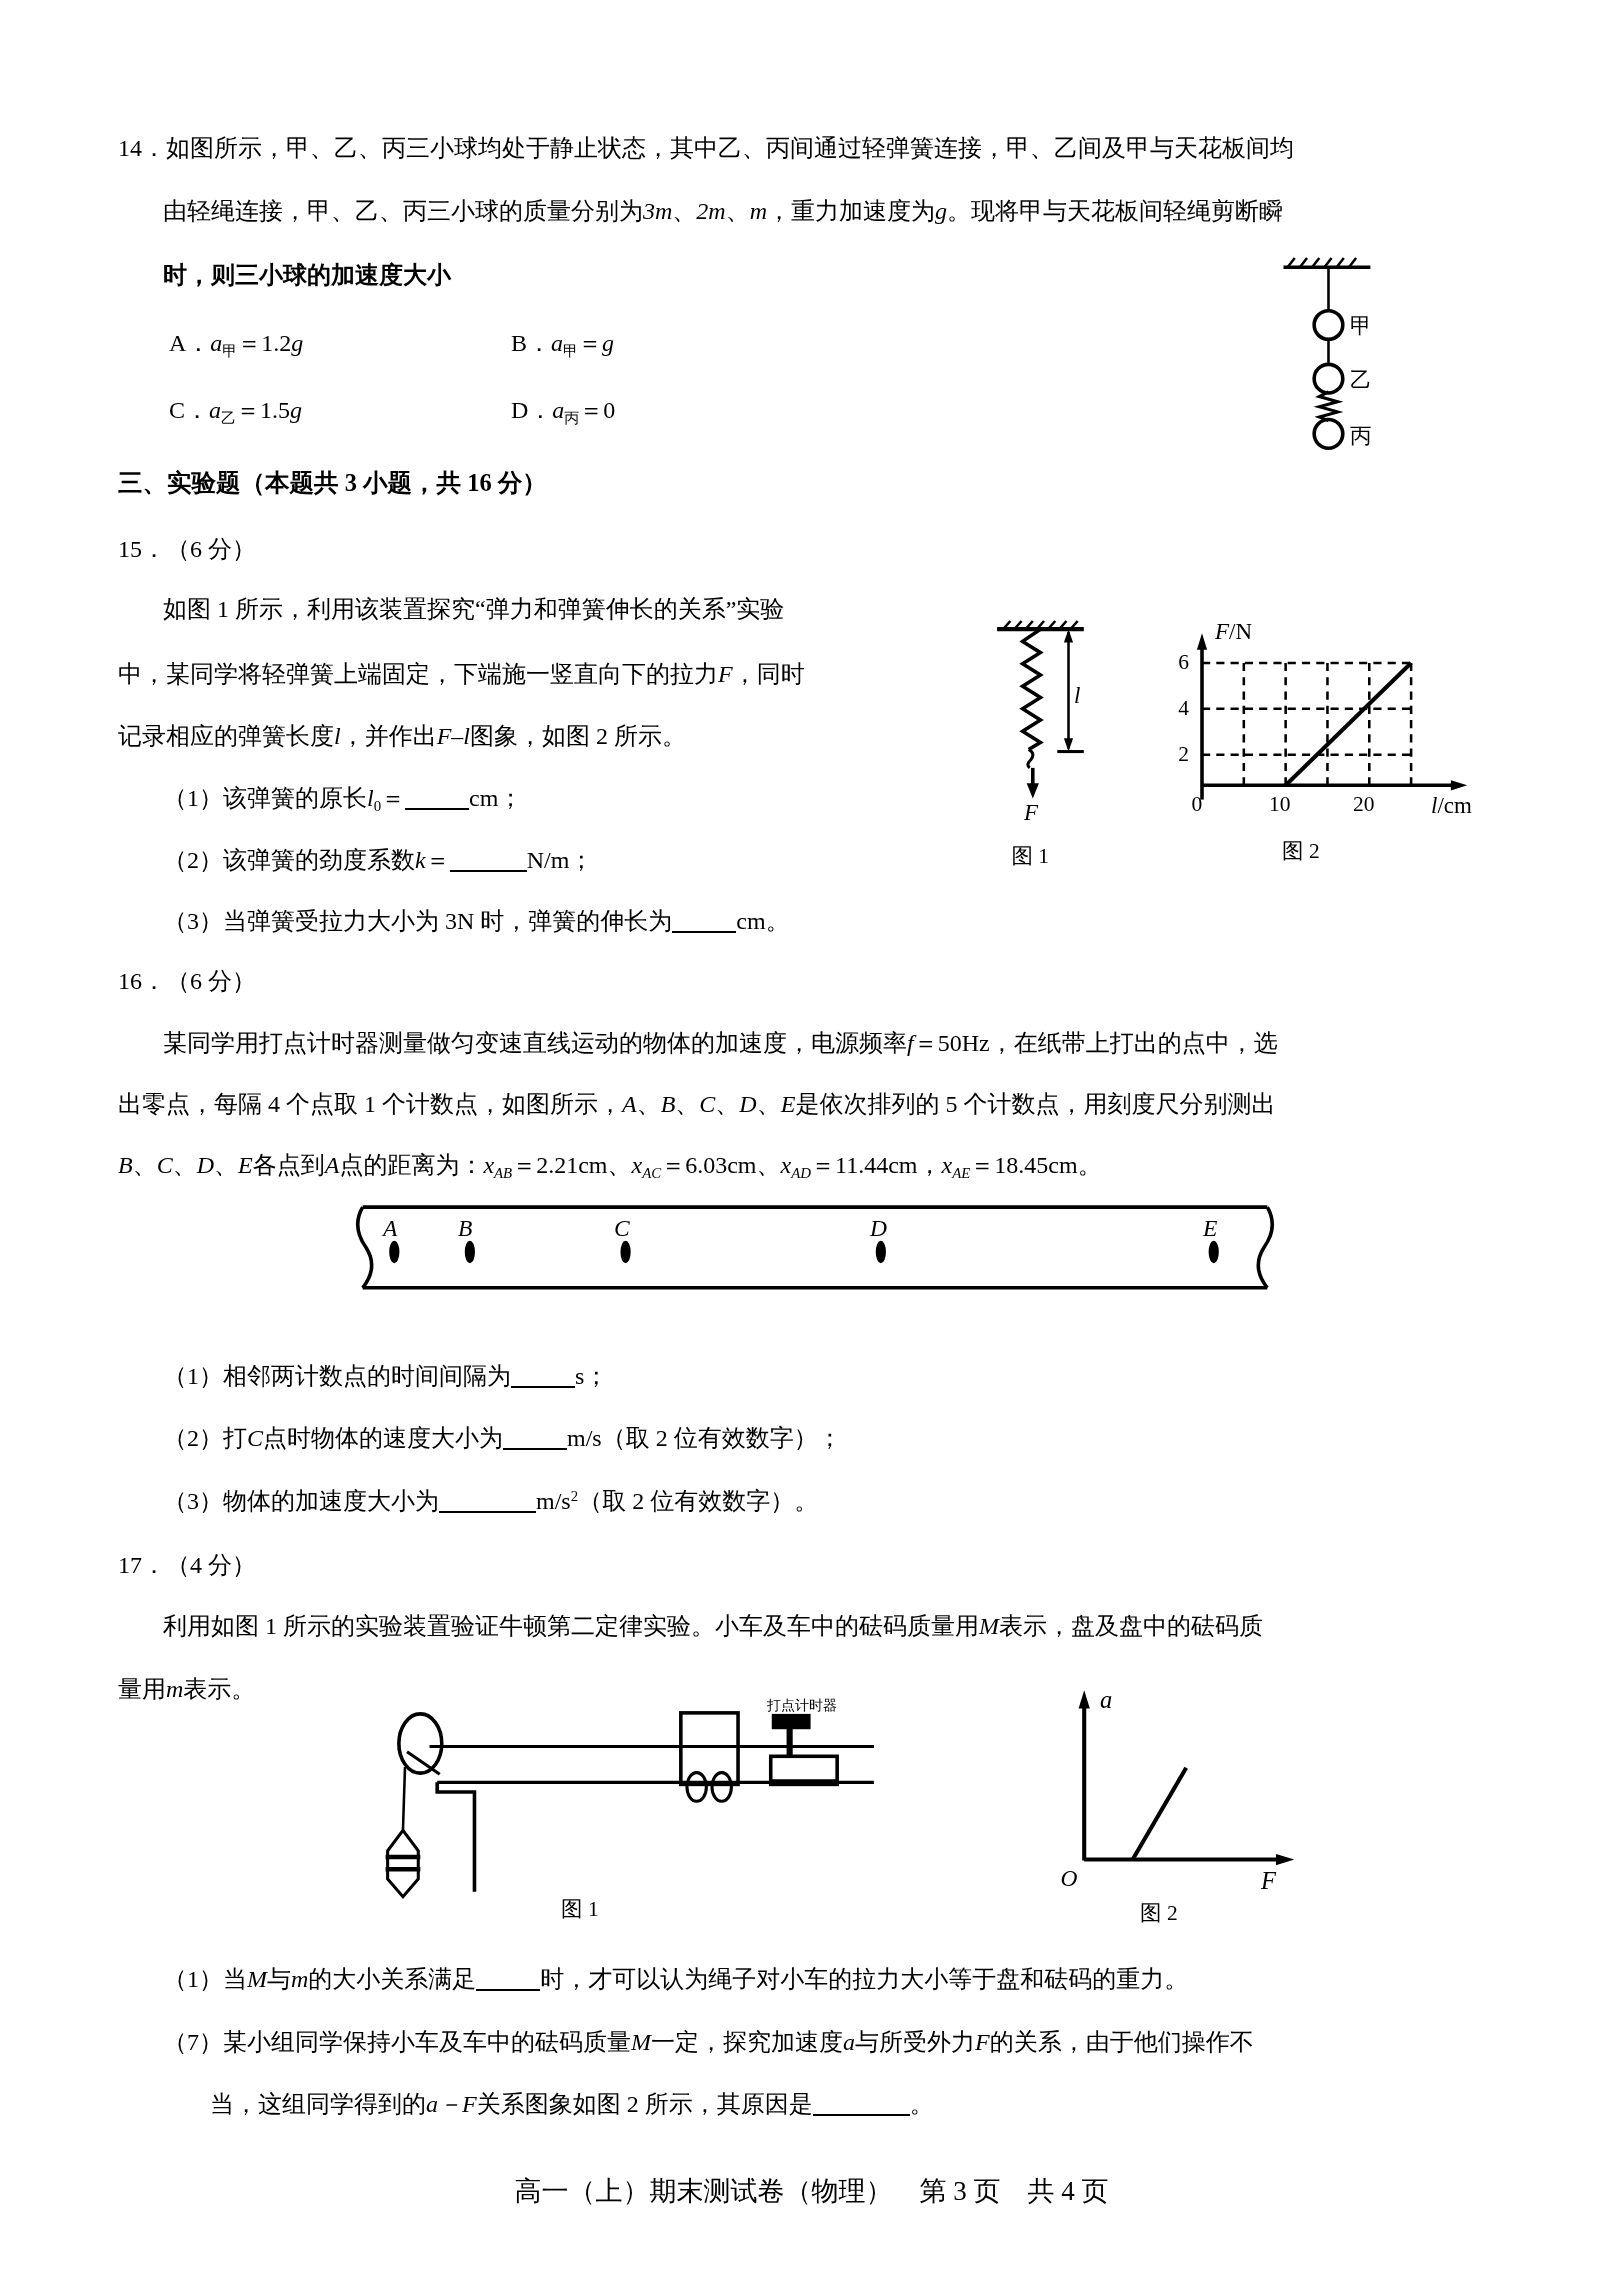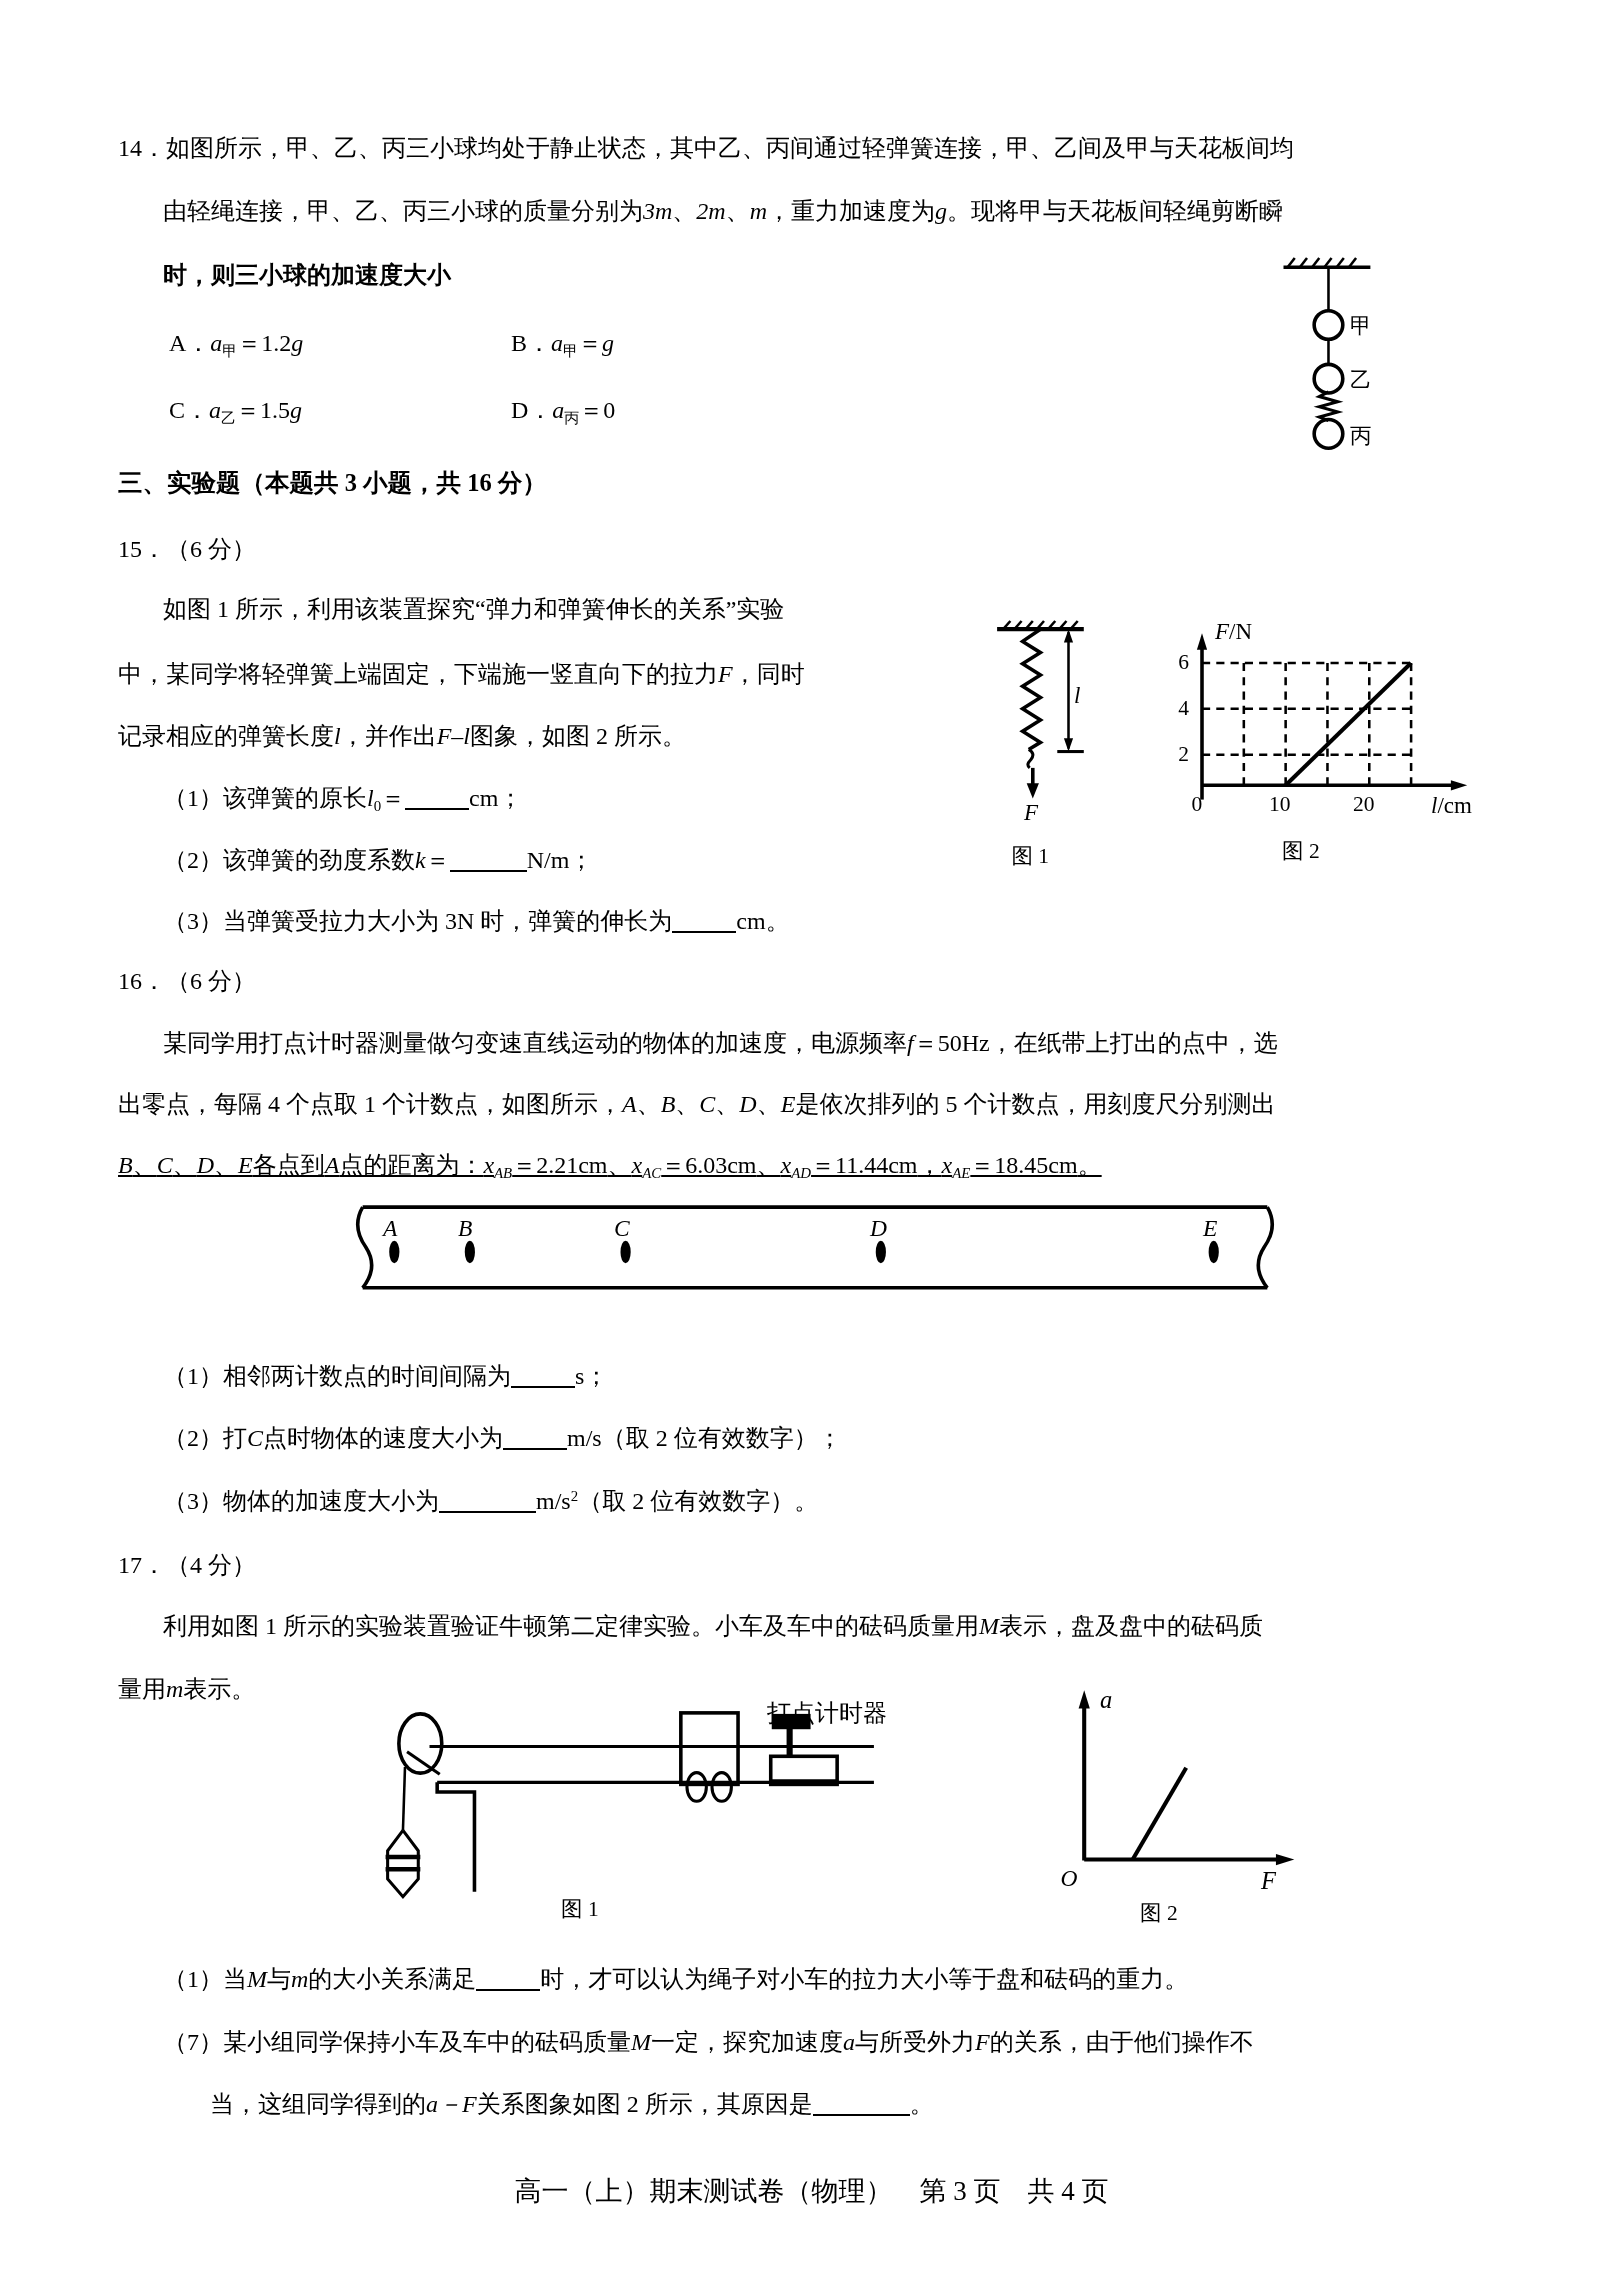--- a/index.html
+++ b/index.html
@@ -187,21 +187,21 @@
   <div class="line" style="left:118px; top:965px;">
     <span>16．</span><span>（6 分）</span>
   </div>
 
   <div class="line" style="left:163px; top:1027px;">
     <span>某同学用打点计时器测量做匀变速直线运动的物体的加速度，电源频率</span><span class="ital">f</span><span>＝50Hz，在纸带上打出的点中，选</span>
   </div>
   <div class="line" style="left:118px; top:1088px;">
     <span>出零点，每隔 4 个点取 1 个计数点，如图所示，</span><span class="ital">A</span><span>、</span><span class="ital">B</span><span>、</span><span class="ital">C</span><span>、</span><span class="ital">D</span><span>、</span><span class="ital">E</span><span>是依次排列的 5 个计数点，用刻度尺分别测出</span>
   </div>
-  <div class="line" style="left:118px; top:1149px;text-decoration:underline;">
+  <div class="line" style="left:118px; top:1149px;">
     <span class="ital">B</span><span>、</span><span class="ital">C</span><span>、</span><span class="ital">D</span><span>、</span><span class="ital">E</span><span>各点到</span><span class="ital">A</span><span>点的距离为：</span><span class="ital">x</span><span class="sub ital">AB</span><span>＝2.21cm</span><span>、</span><span class="ital">x</span><span class="sub ital">AC</span><span>＝6.03cm</span><span>、</span><span class="ital">x</span><span class="sub ital">AD</span><span>＝11.44cm</span><span>，</span><span class="ital">x</span><span class="sub ital">AE</span><span>＝18.45cm</span><span>。</span>
   </div>
 
   <div class="fig" style="left:353px; top:1201px;">
     <svg width="925" height="97" viewBox="0 0 1810 190">
       <line x1="18" y1="12" x2="1790" y2="12" stroke="#000" stroke-width="7"></line>
       <line x1="18" y1="170" x2="1790" y2="170" stroke="#000" stroke-width="7"></line>
       <path d="M18,12 q-22,38 6,78 q26,40 -6,80" fill="none" stroke="#000" stroke-width="7"></path>
       <path d="M1790,12 q22,38 -6,78 q-26,40 6,80" fill="none" stroke="#000" stroke-width="7"></path>
       <ellipse cx="80" cy="100" rx="10" ry="22" fill="#000"></ellipse>
@@ -257,21 +257,21 @@
       <rect x="632" y="60" width="112" height="140" fill="none" stroke="#000" stroke-width="7"></rect>
       <ellipse cx="663" cy="205" rx="19" ry="28" fill="none" stroke="#000" stroke-width="6"></ellipse>
       <ellipse cx="712" cy="205" rx="19" ry="28" fill="none" stroke="#000" stroke-width="6"></ellipse>
 
       <rect x="808" y="145" width="130" height="55" fill="none" stroke="#000" stroke-width="7"></rect>
       <line x1="808" y1="196" x2="938" y2="196" stroke="#000" stroke-width="12"></line>
 
       <line x1="845" y1="88" x2="845" y2="148" stroke="#000" stroke-width="12"></line>
       <rect x="810" y="62" width="76" height="30" fill="#000"></rect>
     </svg>
-    <div class="figcap" style="left:409px; top:15.3px; font-size:24px;">打点计时器</div>
+    <div class="figcap" style="left:409px; top:15.3px; font-size:14px;">打点计时器</div>
     <div class="figcap" style="left:203px; top:212px;">图 1</div>
   </div>
 
   <div class="fig" style="left:1038px; top:1677px;">
     <svg width="276" height="204" viewBox="0 0 540 400">
       <line x1="90" y1="360" x2="90" y2="48" stroke="#000" stroke-width="8"></line>
       <polygon points="90,26 79,62 101,62" fill="#000"></polygon>
       <line x1="90" y1="358" x2="480" y2="358" stroke="#000" stroke-width="8"></line>
       <polygon points="502,358 466,347 466,369" fill="#000"></polygon>
       <line x1="185" y1="358" x2="290" y2="178" stroke="#000" stroke-width="8"></line>

